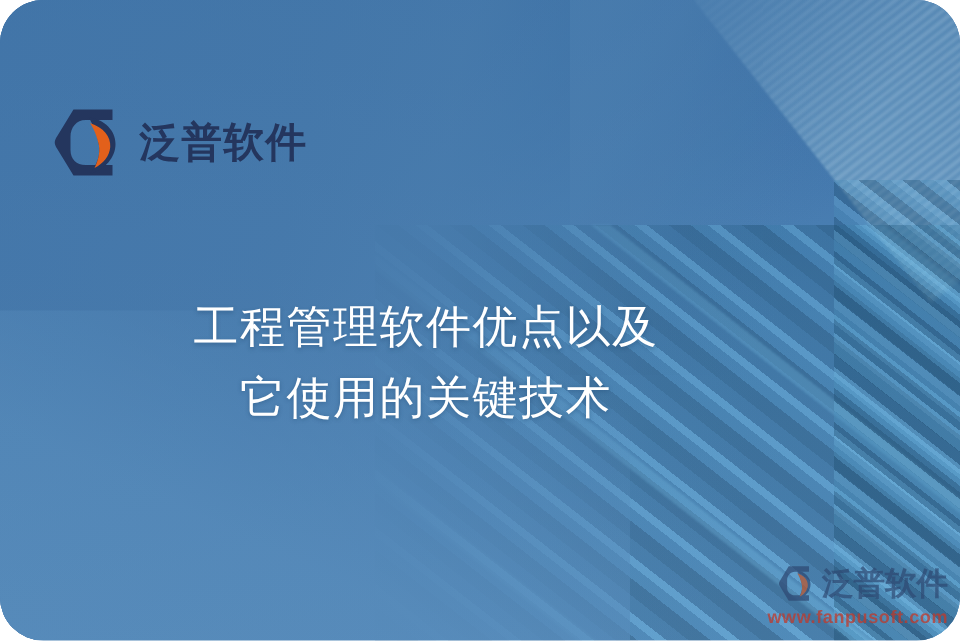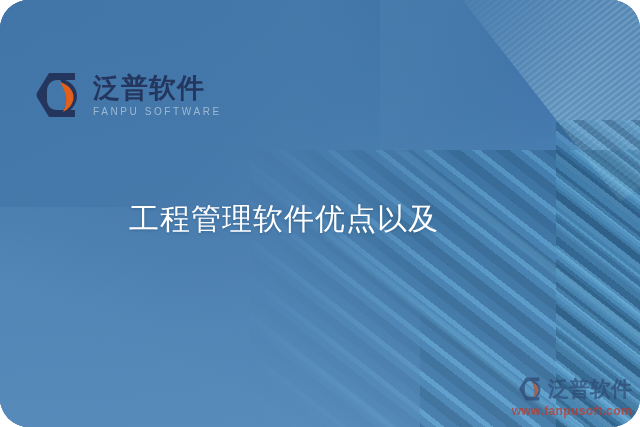--- a/index.html
+++ b/index.html
@@ -296,26 +296,26 @@
     <svg class="logo-mark" viewBox="0 0 100 100">
 
       <path d="M30 6 L82 6 L82 20 L46 20 C34 20 26 30 26 42 L26 60 C26 72 34 80 46 80 L82 80 L82 94 L30 94 L8 58 C4 52 4 48 8 42 Z" fill="#24365e"></path>
 
       <path d="M50 16 C72 20 86 34 86 52 C86 70 72 86 52 92 C62 78 66 66 64 54 C62 40 56 26 50 16 Z" fill="#24365e"></path>
 
       <path d="M52 24 C70 30 80 42 79 56 C78 68 70 78 58 84 C64 72 66 60 63 50 C60 38 56 30 52 24 Z" fill="#e2601b"></path>
     </svg>
     <div class="logo-text">
       <div class="logo-cn">泛普软件</div>
-      <div class="logo-en">FANPU SOFTWARE</div>
     </div>
   </div>
 
   <div class="headline">
     <span class="headline-line">工程管理软件优点以及</span>
+    <span class="headline-line">它使用的关键技术</span>
   </div>
 
   <div class="watermark">
     <div class="wm-row">
       <svg class="wm-mark" viewBox="0 0 100 100">
         <path d="M30 6 L82 6 L82 20 L46 20 C34 20 26 30 26 42 L26 60 C26 72 34 80 46 80 L82 80 L82 94 L30 94 L8 58 C4 52 4 48 8 42 Z" fill="#2f4a74"></path>
         <path d="M50 16 C72 20 86 34 86 52 C86 70 72 86 52 92 C62 78 66 66 64 54 C62 40 56 26 50 16 Z" fill="#2f4a74"></path>
         <path d="M52 24 C70 30 80 42 79 56 C78 68 70 78 58 84 C64 72 66 60 63 50 C60 38 56 30 52 24 Z" fill="#b8532a"></path>
       </svg>
       <span class="wm-cn">泛普软件</span>

